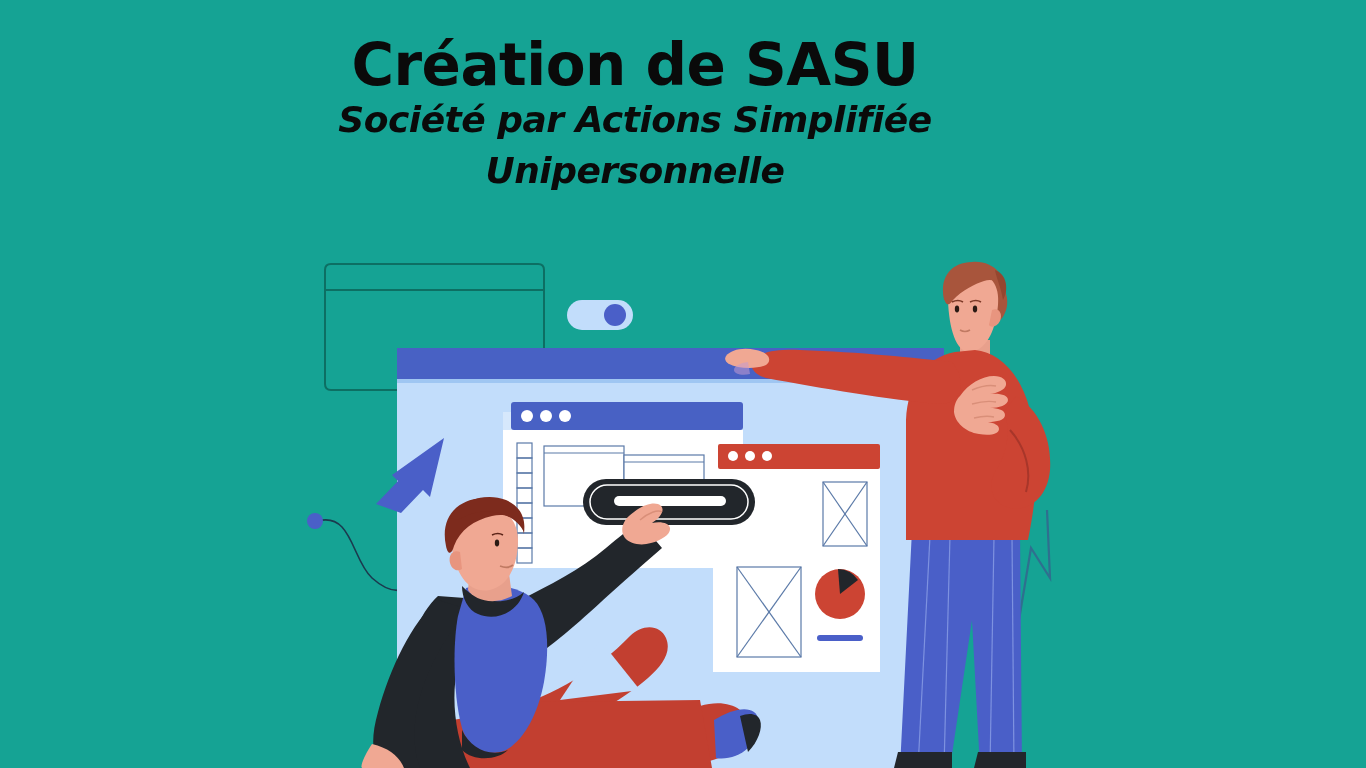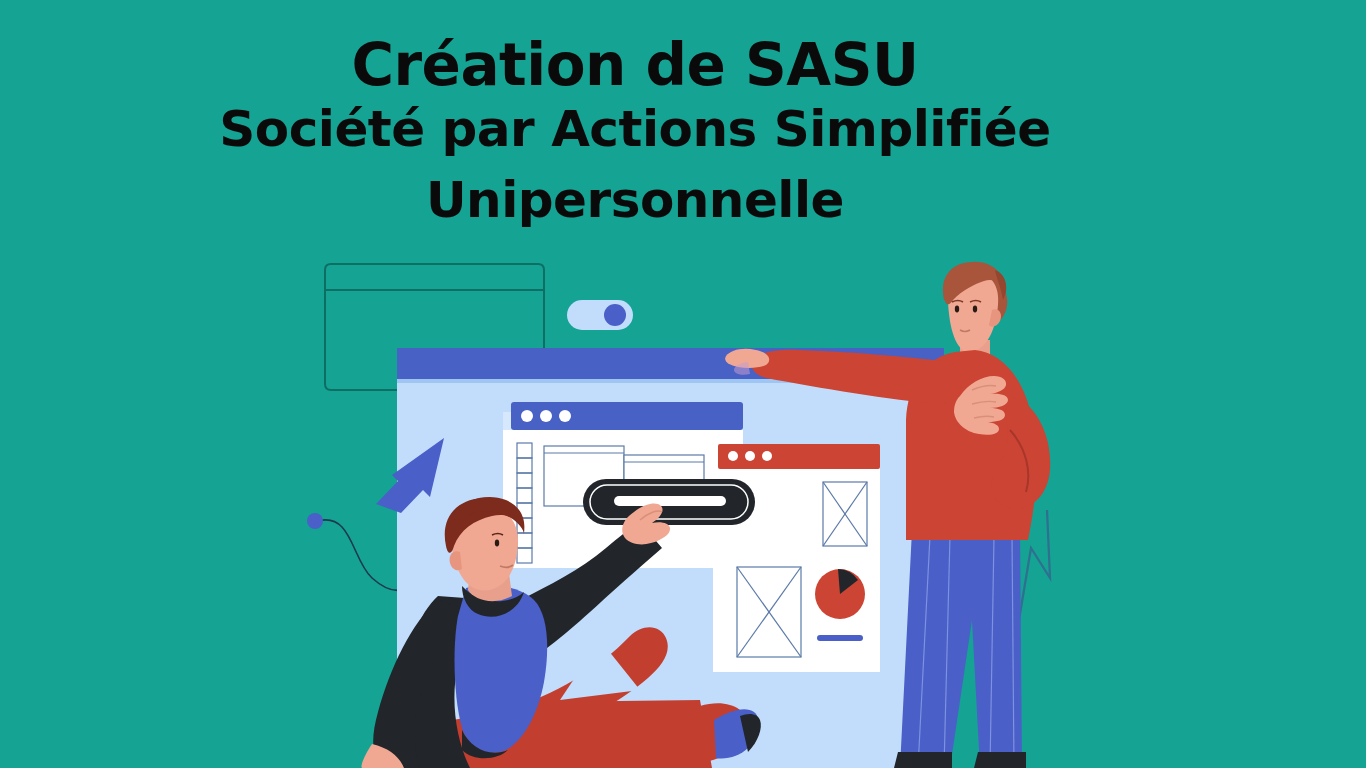--- a/index.html
+++ b/index.html
@@ -32,29 +32,30 @@
     font-size: 58px;
     line-height: 1.0;
     color: #0a0a0a;
     letter-spacing: -0.5px;
     margin: 0;
     padding: 0;
   }
   .title-sub {
     font-family: "DejaVu Sans", sans-serif;
     font-weight: 700;
-    font-size: 50px;
+    font-size: 36px;
     line-height: 1.42;
     color: #0a0a0a;
     letter-spacing: -0.5px;
     margin: 0;
     padding: 0;
     max-width: 880px;
     margin-left: auto;
     margin-right: auto;
+    font-style: italic;
   }
   
   .illus {
     position: absolute;
     left: 0;
     top: 0;
     width: 1366px;
     height: 768px;
     z-index: 10;
   }

